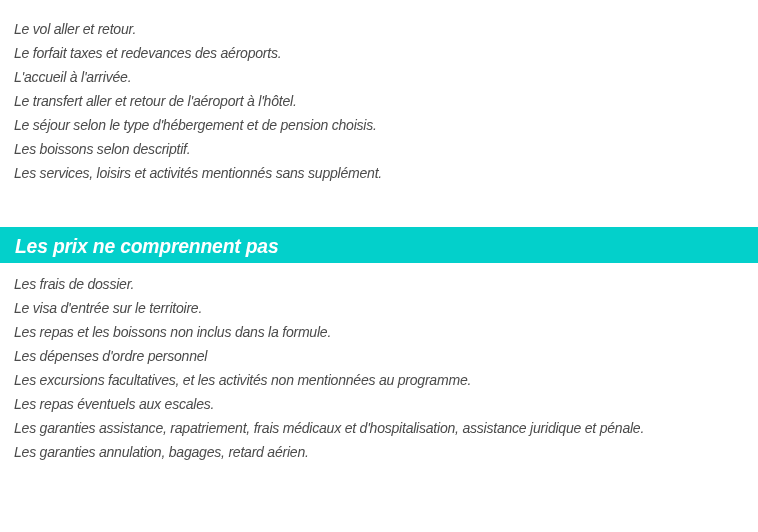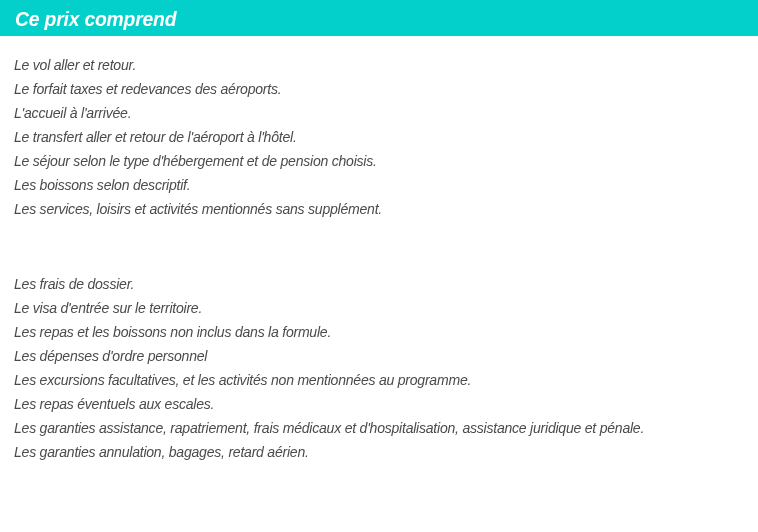--- a/index.html
+++ b/index.html
@@ -82,38 +82,38 @@
 
   .section-gap {
     height: 42px;
   }
 </style>
 </head>
 <body>
 
 <div class="page">
 
-  <div class="section-banner">
-    <span class="section-banner-title">Ce prix comprend</span>
-  </div>
 
   <div class="section-body included-body">
     <ul class="inclusion-list">
       <li class="inclusion-item">Le vol aller et retour.</li>
       <li class="inclusion-item">Le forfait taxes et redevances des aéroports.</li>
       <li class="inclusion-item">L'accueil à l'arrivée.</li>
       <li class="inclusion-item">Le transfert aller et retour de l'aéroport à l'hôtel.</li>
       <li class="inclusion-item">Le séjour selon le type d'hébergement et de pension choisis.</li>
       <li class="inclusion-item">Les boissons selon descriptif.</li>
       <li class="inclusion-item">Les services, loisirs et activités mentionnés sans supplément.</li>
     </ul>
   </div>
 
   <div class="section-gap"></div>
 
+  <div class="section-banner">
+    <span class="section-banner-title">Les prix ne comprennent pas</span>
+  </div>
 
   <div class="section-body excluded-body">
     <ul class="inclusion-list">
       <li class="inclusion-item">Les frais de dossier.</li>
       <li class="inclusion-item">Le visa d'entrée sur le territoire.</li>
       <li class="inclusion-item">Les repas et les boissons non inclus dans la formule.</li>
       <li class="inclusion-item">Les dépenses d'ordre personnel</li>
       <li class="inclusion-item">Les excursions facultatives, et les activités non mentionnées au programme.</li>
       <li class="inclusion-item">Les repas éventuels aux escales.</li>
       <li class="inclusion-item">Les garanties assistance, rapatriement, frais médicaux et d'hospitalisation, assistance juridique et pénale.</li>

